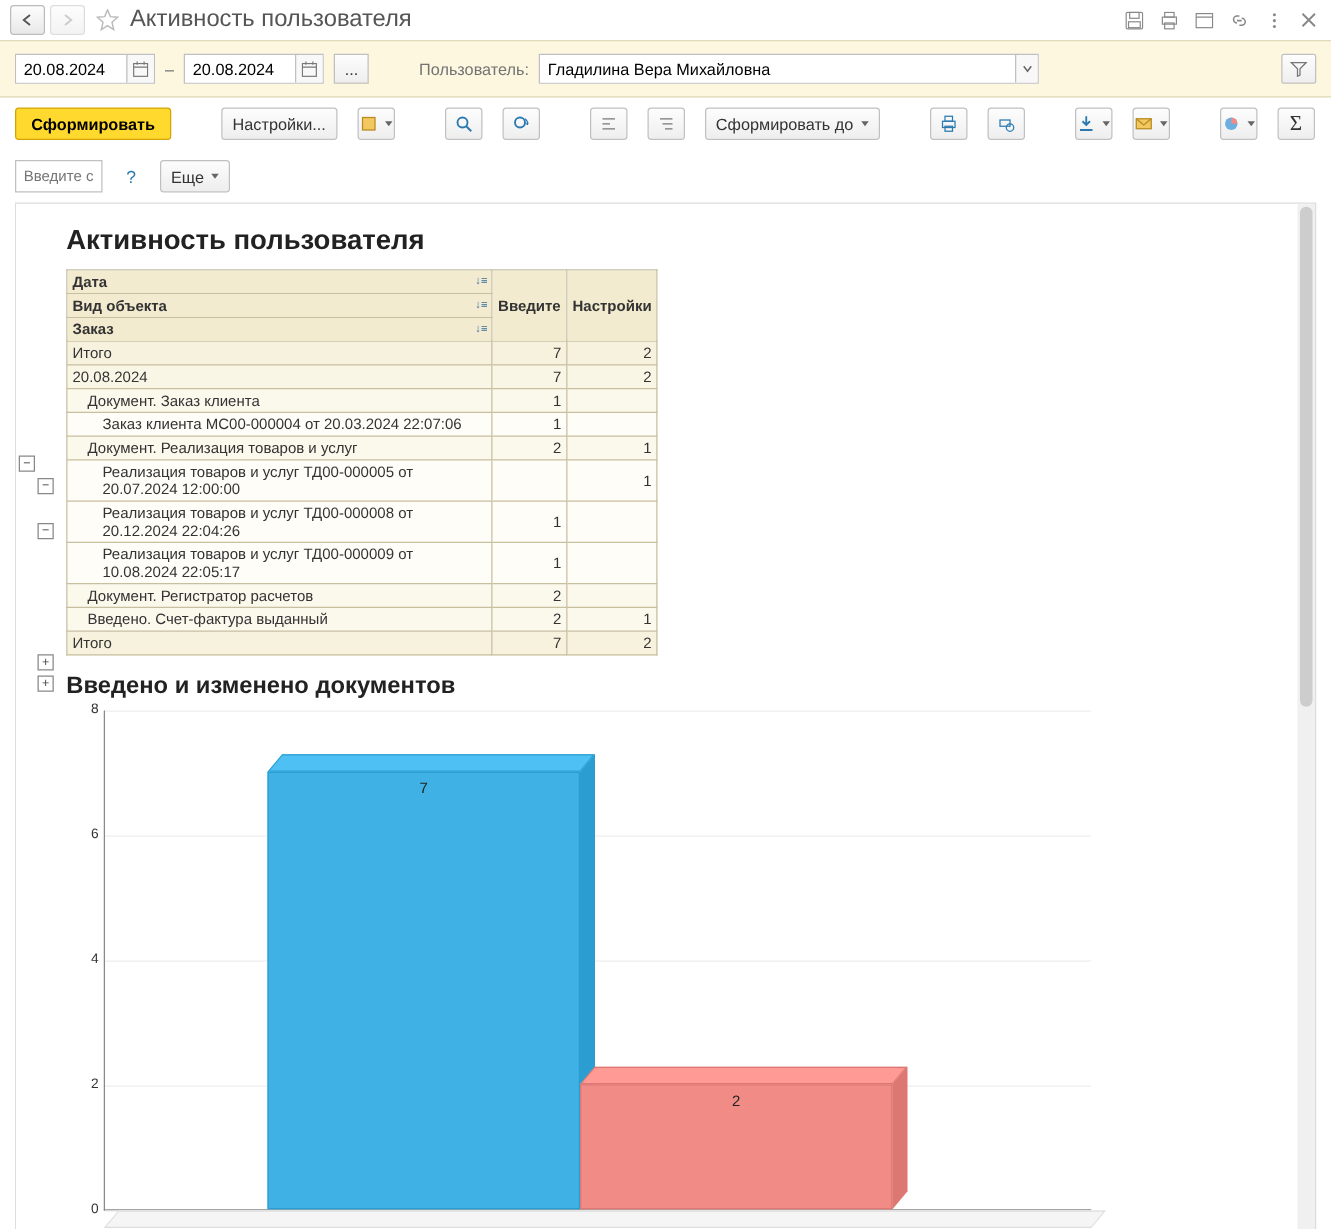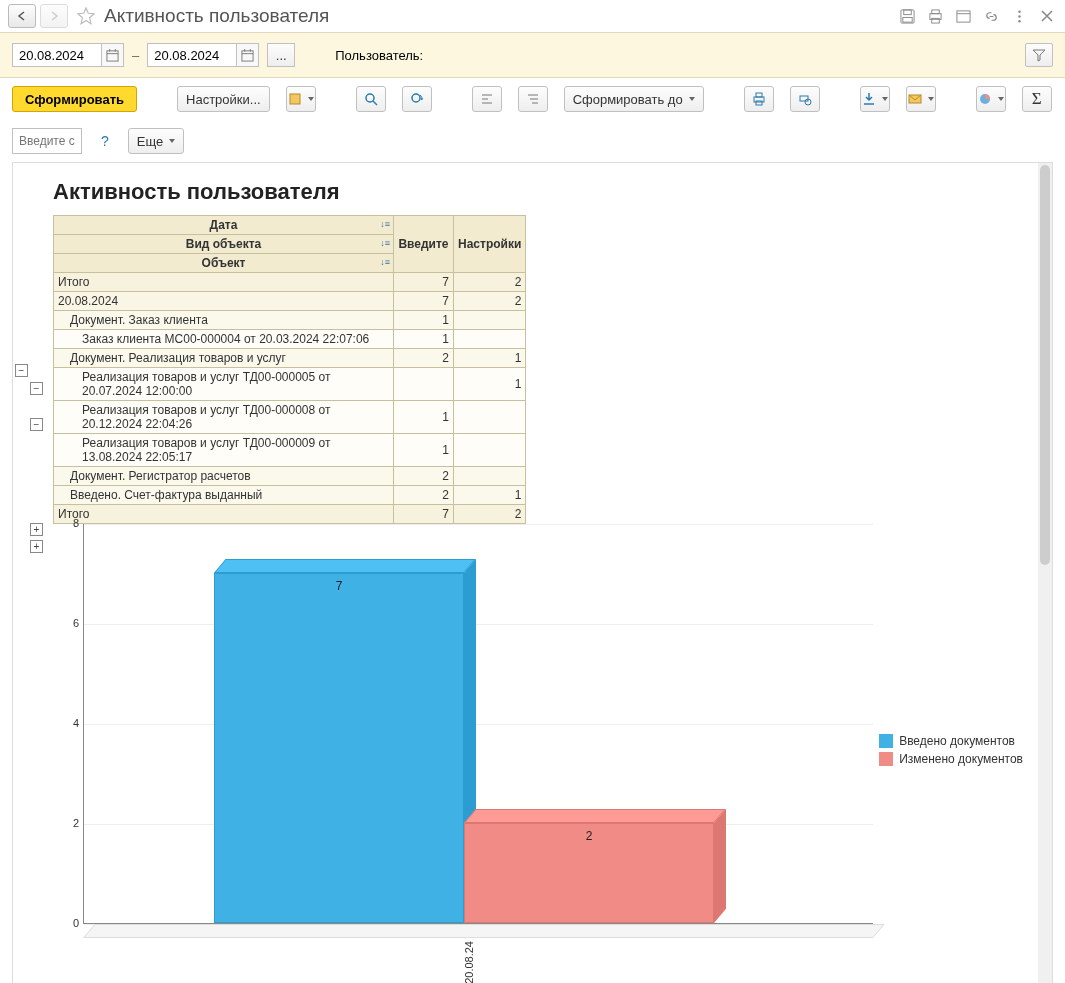--- a/index.html
+++ b/index.html
@@ -14,21 +14,21 @@
   .title-actions { display: flex; gap: 8px; align-items: center; }
   .title-actions .icon-btn { width: 20px; height: 20px; display: flex; align-items: center; justify-content: center; cursor: pointer; color: #888; }
   
   
   .filter-panel { background: #fdf7df; border-top: 1px solid #e0d8b8; border-bottom: 1px solid #e0d8b8; padding: 10px 12px; display: flex; align-items: center; gap: 8px; font-size: 13px; }
   .date-input { display: flex; border: 1px solid #c0c0c0; background: #fff; height: 24px; }
   .date-input input { border: none; padding: 0 6px; width: 88px; font-size: 13px; outline: none; }
   .date-input .cal-btn { width: 22px; border-left: 1px solid #c0c0c0; display: flex; align-items: center; justify-content: center; background: #f8f8f8; cursor: pointer; }
   .dash { color: #666; }
   .ellipsis-btn { width: 28px; height: 24px; border: 1px solid #c0c0c0; background: linear-gradient(#fdfdfd,#eee); display: flex; align-items: center; justify-content: center; cursor: pointer; }
-  .user-label { color: #000000; margin-left: 32px; }
+  .user-label { color: #737373; margin-left: 32px; }
   .user-select { flex: 1; max-width: 400px; display: flex; border: 1px solid #c0c0c0; background: #fff; height: 24px; }
   .user-select input { border: none; flex: 1; padding: 0 6px; font-size: 13px; outline: none; }
   .user-select .dd-btn { width: 18px; border-left: 1px solid #c0c0c0; display: flex; align-items: center; justify-content: center; cursor: pointer; background: #f8f8f8; }
   .filter-right { margin-left: auto; }
   .icon-tool { width: 28px; height: 24px; border: 1px solid #c0c0c0; background: linear-gradient(#fdfdfd,#eee); display: flex; align-items: center; justify-content: center; cursor: pointer; border-radius: 2px; }
   
   
   .toolbar { display: flex; align-items: center; padding: 8px 12px; gap: 16px; flex-wrap: wrap; }
   .primary-btn { background: #ffd92e; border: 1px solid #d4a400; padding: 4px 12px; font-size: 13px; font-weight: bold; height: 26px; cursor: pointer; border-radius: 3px; }
   .tool-btn { height: 26px; border: 1px solid #c0c0c0; background: linear-gradient(#fdfdfd,#eee); padding: 0 8px; display: flex; align-items: center; gap: 4px; cursor: pointer; border-radius: 3px; font-size: 13px; }
@@ -44,21 +44,21 @@
   .report-inner { padding: 10px 10px 10px 40px; position: relative; }
   .report-title { font-size: 22px; font-weight: bold; margin: 6px 0 10px 0; color: #222; }
   
   
   .tree-col { position: absolute; left: 2px; top: 68px; width: 36px; }
   .tree-toggle { width: 13px; height: 13px; border: 1px solid #888; background: #fff; display: flex; align-items: center; justify-content: center; font-size: 10px; line-height: 1; cursor: pointer; position: absolute; color: #444; }
   
   
   .rpt-table { border-collapse: collapse; font-size: 12px; }
   .rpt-table th, .rpt-table td { border: 1px solid #c8bf9f; padding: 2px 4px; }
-  .hdr { background: #f2ebcf; text-align: center; position: relative; }
+  .hdr { background: #f2ebcf; text-align: left; position: relative; }
   .hdr.num { text-align: center; width: 60px; }
   .sort-icon { position: absolute; right: 3px; top: 3px; font-size: 9px; color: #3a6ea5; }
   .row-total { background: #f7f2dd; font-weight: normal; }
   .row-date { background: #faf6e6; }
   .row-group { background: #fbf8ec; }
   .row-item { background: #fefdf7; }
   .num-cell { text-align: right; width: 60px; }
   .c-label { width: 340px; }
   .indent1 { padding-left: 16px !important; margin-left: 44px; }
   .indent2 { padding-left: 28px !important; }
@@ -166,20 +166,28 @@
         <svg width="13" height="13" viewBox="0 0 14 14">
           <rect x="1" y="2" width="12" height="11" fill="none" stroke="#777"></rect>
           <line x1="1" y1="5" x2="13" y2="5" stroke="#777"></line>
           <line x1="4" y1="0" x2="4" y2="3" stroke="#777"></line>
           <line x1="10" y1="0" x2="10" y2="3" stroke="#777"></line>
         </svg>
       </div>
   </div>
   <div class="ellipsis-btn">...</div>
   <span class="user-label">Пользователь:</span>
+  <div class="user-select">
+    <input value="Гладилина Вера Михайловна" style="">
+    <div class="dd-btn">
+        <svg width="8" height="8" viewBox="0 0 8 8">
+          <path d="M1 2 L4 6 L7 2" fill="none" stroke="#666" stroke-width="1.2"></path>
+        </svg>
+      </div>
+  </div>
   <div class="filter-right">
     <div class="icon-tool">
         <svg width="14" height="14" viewBox="0 0 14 14">
           <path d="M1 2 L13 2 L8 7 L8 12 L6 13 L6 7 Z" fill="none" stroke="#777"></path>
         </svg>
       </div>
   </div>
 </div>
 
 <div class="toolbar">
@@ -285,21 +293,21 @@
       <tbody>
           <tr>
         <th class="hdr c-label"><span>Дата</span><span class="sort-icon">↓≡</span></th>
         <th class="hdr num" rowspan="3">Введите</th>
         <th class="hdr num" rowspan="3">Настройки</th>
       </tr>
       <tr>
             <th class="hdr c-label"><span>Вид объекта</span><span class="sort-icon">↓≡</span></th>
           </tr>
       <tr>
-            <th class="hdr c-label"><span>Объект</span><span class="sort-icon">↓≡</span></th>
+            <th class="hdr c-label"><span>Заказ</span><span class="sort-icon">↓≡</span></th>
           </tr>
       <tr class="row-total">
         <td>Итого</td>
         <td class="num-cell">7</td>
         <td class="num-cell">2</td>
       </tr>
       <tr class="row-date">
         <td>20.08.2024</td>
         <td class="num-cell">7</td>
         <td class="num-cell">2</td>
@@ -325,21 +333,21 @@
             <td class="indent2">Реализация товаров и услуг ТД00-000005 от 20.07.2024 12:00:00</td>
             <td class="num-cell"></td>
             <td class="num-cell">1</td>
           </tr>
           <tr class="row-item">
             <td class="indent2">Реализация товаров и услуг ТД00-000008 от 20.12.2024 22:04:26</td>
             <td class="num-cell">1</td>
             <td class="num-cell"></td>
           </tr>
           <tr class="row-item">
-            <td class="indent2">Реализация товаров и услуг ТД00-000009 от 13.08.2024 22:05:17</td>
+            <td class="indent2">Реализация товаров и услуг ТД00-000009 от 10.08.2024 22:05:17</td>
             <td class="num-cell">1</td>
             <td class="num-cell"></td>
           </tr>
           <tr class="row-group">
             <td class="indent1">Документ. Регистратор расчетов</td>
             <td class="num-cell">2</td>
             <td class="num-cell"></td>
           </tr>
           <tr class="row-group">
             <td class="indent1">Введено. Счет-фактура выданный</td>
@@ -349,20 +357,21 @@
         </tbody>
       <tbody>
           <tr class="row-total">
         <td>Итого</td>
         <td class="num-cell">7</td>
         <td class="num-cell">2</td>
       </tr>
     </tbody>
       </table>
 
+    <div class="chart-title">Введено и изменено документов</div>
     <div class="chart-box">
       <div class="chart-plot" id="chart-plot">
           <div class="grid-line" style="top: 400px;"></div>
           <div class="y-tick" style="top: 393px;">0</div>
           <div class="grid-line" style="top: 300px;"></div>
           <div class="y-tick" style="top: 293px;">2</div>
           <div class="grid-line" style="top: 200px;"></div>
           <div class="y-tick" style="top: 193px;">4</div>
           <div class="grid-line" style="top: 100px;"></div>
           <div class="y-tick" style="top: 93px;">6</div>
@@ -375,30 +384,20 @@
     <div class="bar-label">7</div>
           </div>
           <div class="bar3d" style="left: 380px; width: 250px; height: 100px;">
     <div class="bar-face" style="height:100px;background:#f08b85;border:1px solid #dc7771"></div>
     <div class="bar-top" style="top:-14px;background:#ff9a94;border:1px solid #dc7771"></div>
     <div class="bar-side" style="height:100px;background:#dc7771"></div>
     <div class="bar-label">2</div>
           </div>
         </div>
       <div class="floor"></div>
-      <div class="legend" id="legend">
-          <div class="legend-item">
-            <div class="legend-sw" style="background:#3fb1e5"></div>
-            <span>Введено документов</span>
-          </div>
-          <div class="legend-item">
-            <div class="legend-sw" style="background:#f08b85"></div>
-            <span>Изменено документов</span>
-          </div>
-        </div>
     <div class="x-tick" style="left: 410px;">20.08.24</div>
       </div>
   </div>
   <div class="vscroll">
       <div class="vscroll-thumb"></div>
     </div>
   <div class="hscroll">
       <div class="hscroll-thumb"></div>
     </div>
 </div>

